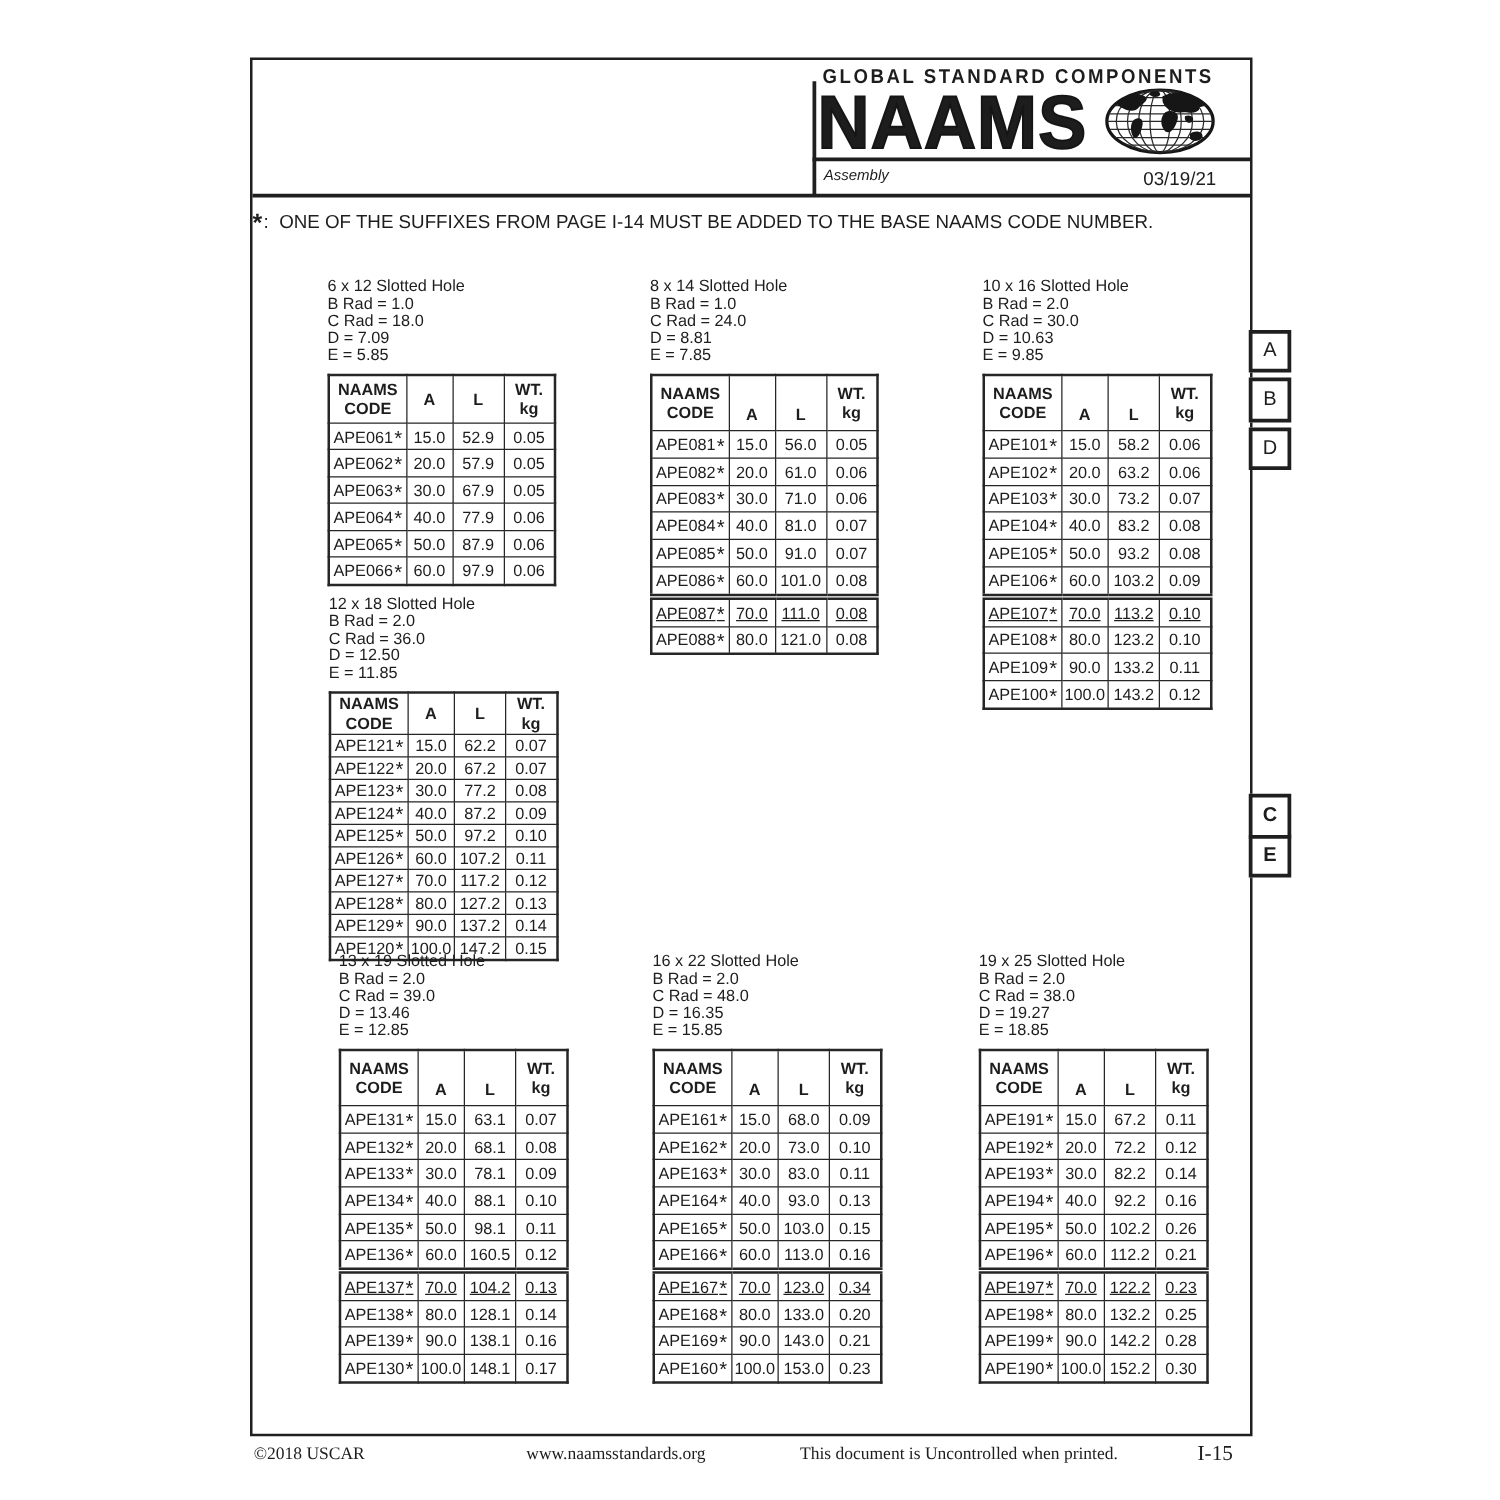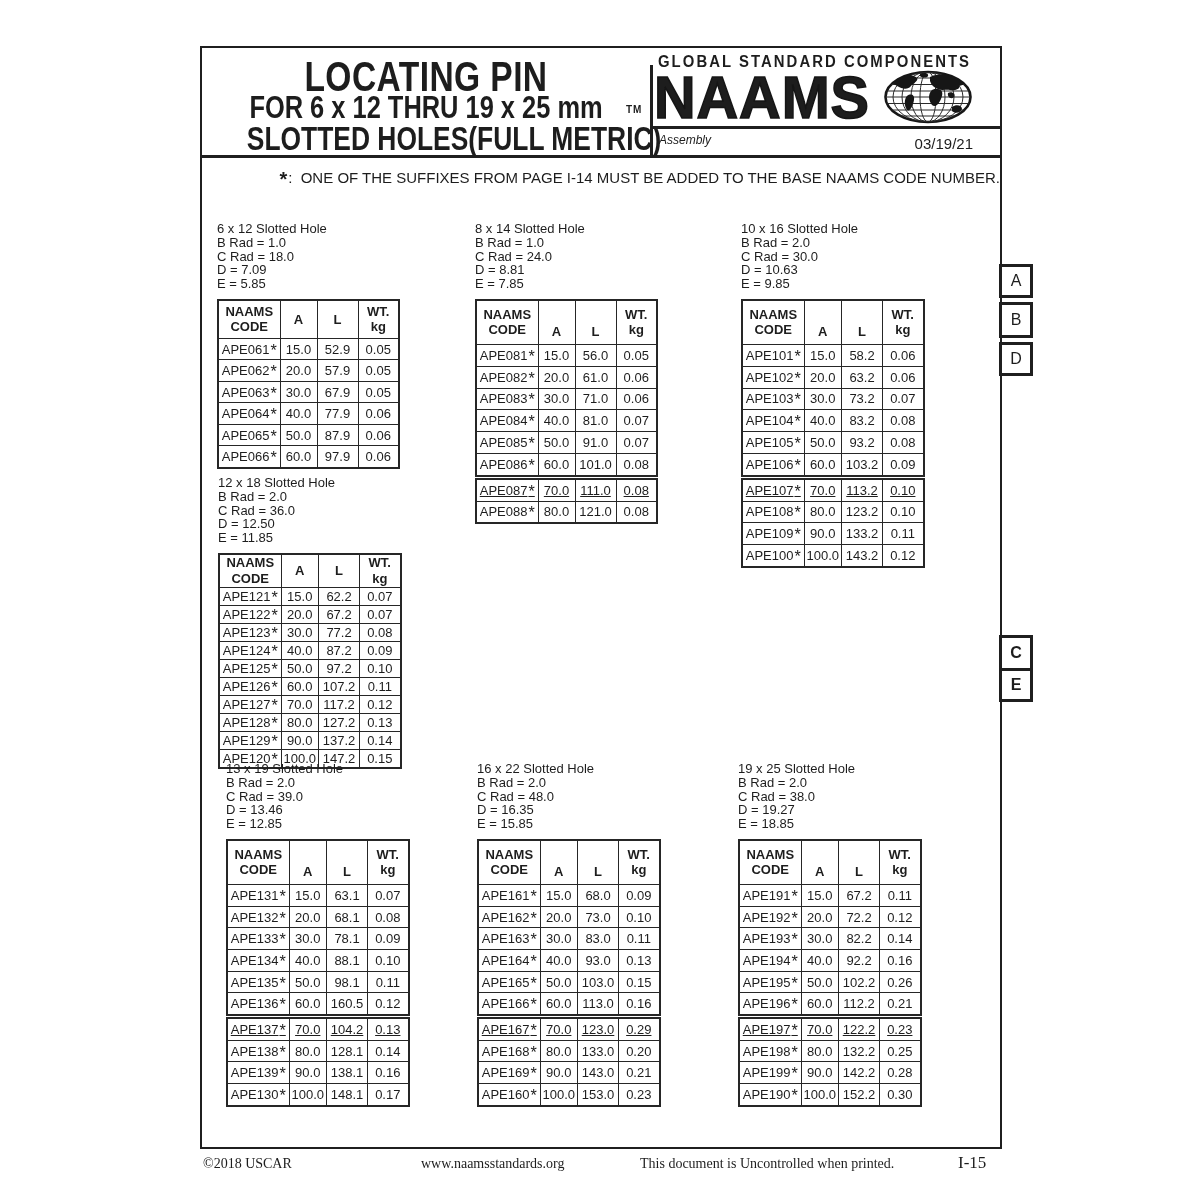--- a/index.html
+++ b/index.html
@@ -30,26 +30,26 @@
   .logo-rule{position:absolute;left:448px;top:78px;right:0;height:3px;background:#1f1f1f;}
   .tagline{position:absolute;left:456px;top:5px;font-size:16px;font-weight:bold;
            letter-spacing:2.2px;white-space:nowrap;transform:scaleX(.93);transform-origin:left;}
   .brand{position:absolute;left:452px;top:20px;font-size:60px;font-weight:bold;line-height:1;
          letter-spacing:1px;-webkit-text-stroke:1.6px #151515;transform:scaleX(.96);transform-origin:left;}
   .globe{position:absolute;right:26px;top:21px;}
   .division{position:absolute;left:457px;top:85px;font-size:12px;font-style:italic;}
   .date{position:absolute;right:27px;top:87px;font-size:15px;}
 
   
-  .note{position:absolute;left:0;top:117px;width:100%;text-align:right;
+  .note{position:absolute;left:0;top:117px;width:100%;text-align:left;
         font-size:15px;white-space:nowrap;}
   .note-star{font-size:20px;font-weight:bold;position:relative;top:3px;margin-right:1px;}
 
   
-  .section{position:absolute;}
+  .section{position:absolute;margin-left:45px;}
   #sec0{left:15px;top:174px}
   #sec1{left:273px;top:174px}
   #sec2{left:539px;top:174px}
   #sec3{left:16px;top:428px}
   #sec4{left:24px;top:714px}
   #sec5{left:275px;top:714px}
   #sec6{left:536px;top:714px}
 
   .sec-info{font-size:13px;line-height:13.8px;margin-bottom:8px;white-space:nowrap;}
   .sec-title{margin-bottom:0;}
@@ -92,26 +92,20 @@
   #f-note{left:640px}
   #f-page{left:958px;top:1153px;font-size:17px}
 </style>
 </head>
 <body>
 
 <div class="page">
   <div class="frame">
 
     <div class="header">
-      <div class="title-block">
-        <div class="title-l1">LOCATING PIN</div>
-        <div class="title-l2">FOR 6 x 12 THRU 19 x 25 mm</div>
-        <div class="title-l3">SLOTTED HOLES(FULL METRIC)</div>
-        <span class="tm-mark">TM</span>
-      </div>
       <div class="logo-divider"></div>
       <div class="tagline">GLOBAL STANDARD COMPONENTS</div>
       <div class="brand">NAAMS</div>
       <svg class="globe" width="92" height="56" viewBox="0 0 92 56">
         <defs>
             <clipPath id="gc">
               <ellipse cx="46" cy="28" rx="42.5" ry="25"></ellipse>
             </clipPath>
           </defs>
         <ellipse cx="46" cy="28" rx="42.5" ry="25" fill="none" stroke="#161616" stroke-width="2.6"></ellipse>
@@ -620,21 +614,21 @@
             <tr>
               <td>APE166<span class="star">*</span></td>
               <td>60.0</td>
               <td>113.0</td>
               <td>0.16</td>
             </tr>
             <tr class="seg-break">
               <td>APE167<span class="star">*</span></td>
               <td>70.0</td>
               <td>123.0</td>
-              <td>0.29</td>
+              <td>0.34</td>
             </tr>
             <tr>
               <td>APE168<span class="star">*</span></td>
               <td>80.0</td>
               <td>133.0</td>
               <td>0.20</td>
             </tr>
             <tr>
               <td>APE169<span class="star">*</span></td>
               <td>90.0</td>

